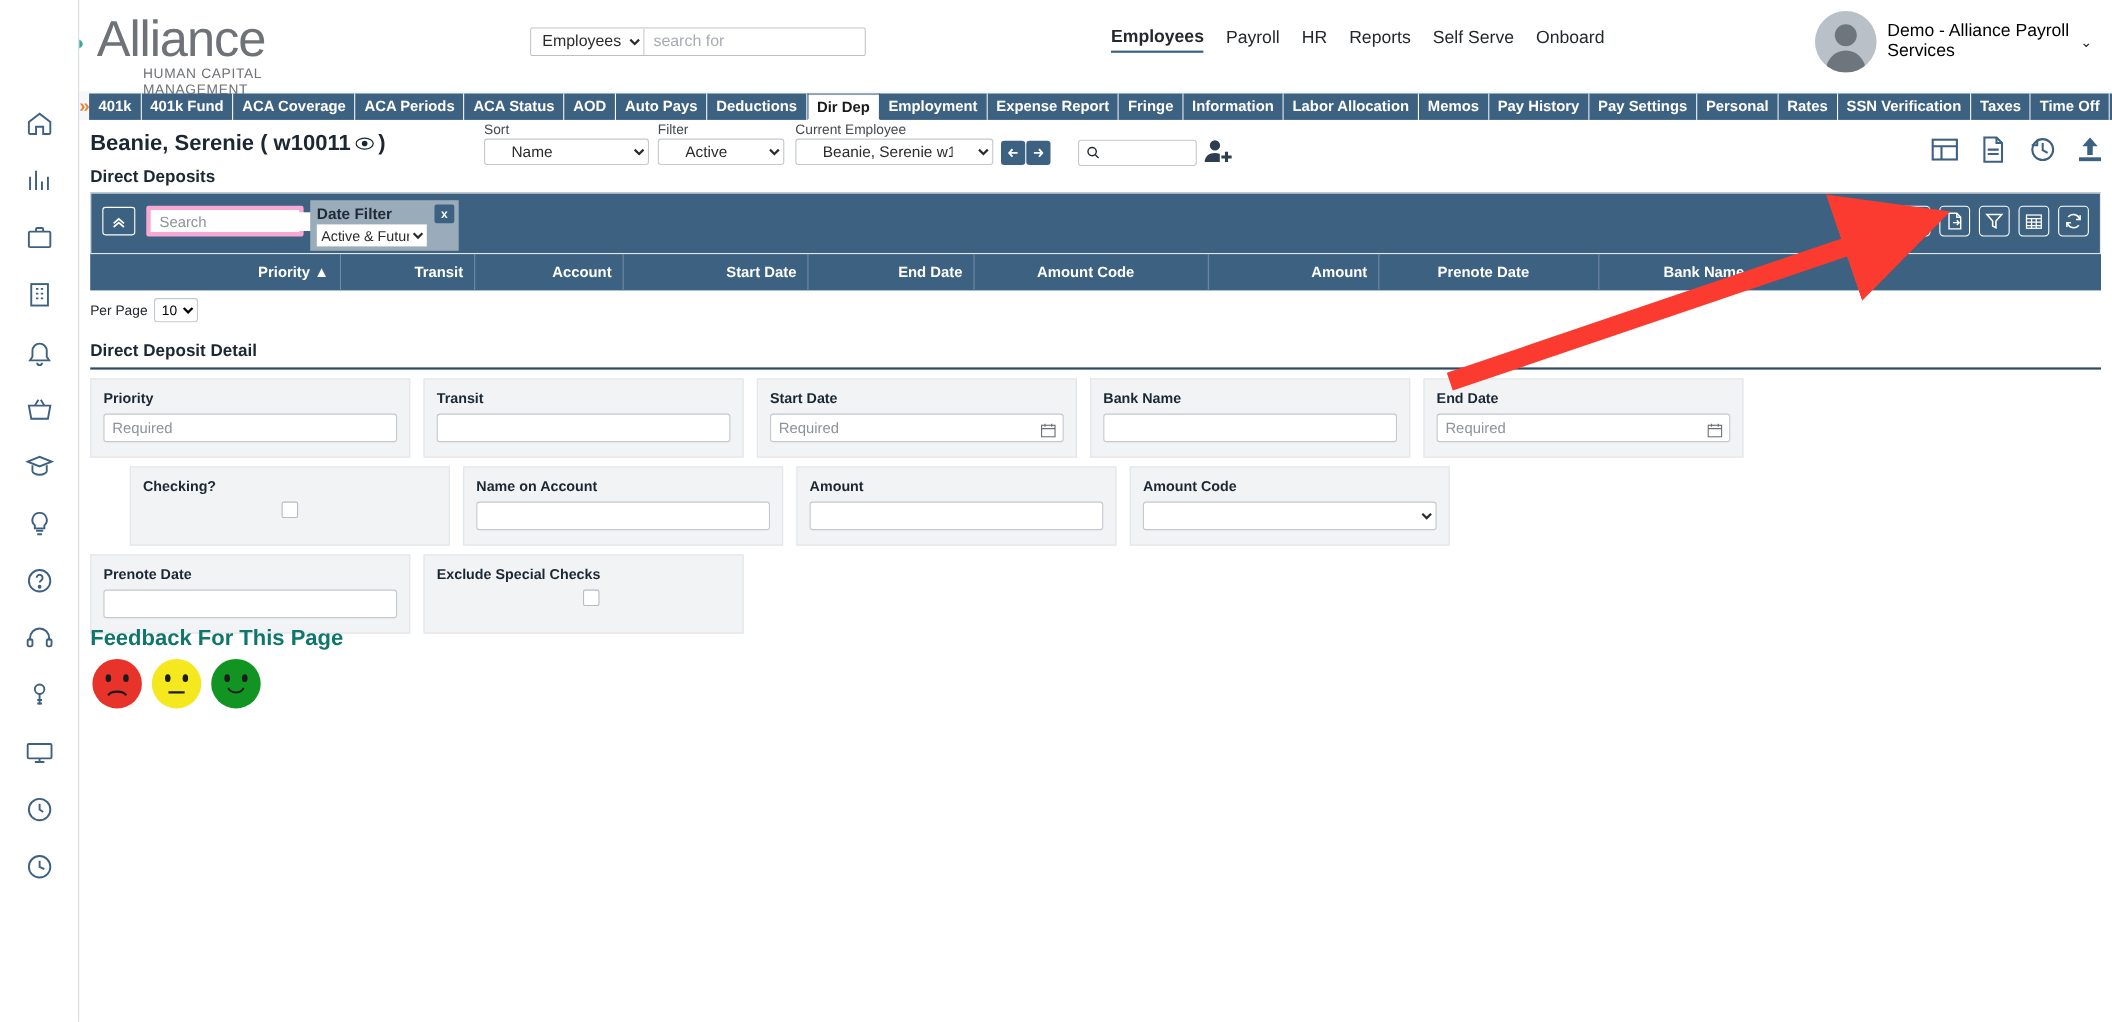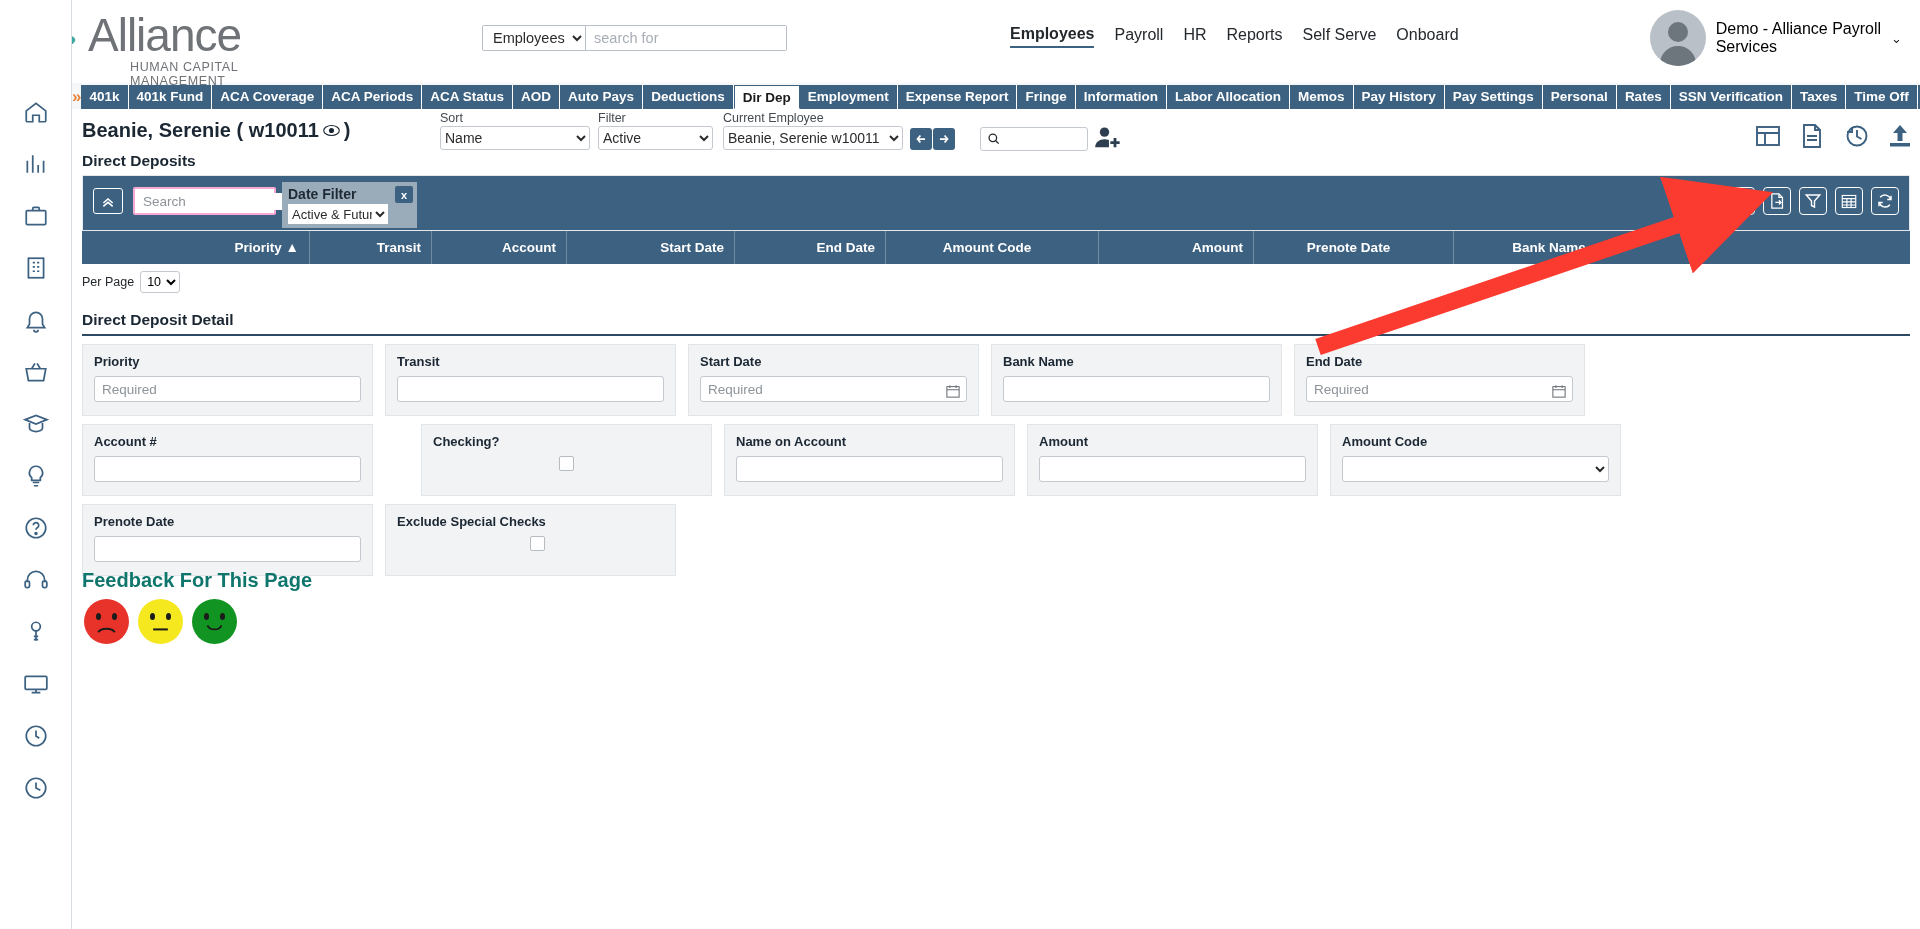--- a/index.html
+++ b/index.html
@@ -106,21 +106,21 @@
     position:absolute; left:10px; top:10px;
     font-size:20px; font-weight:bold; color:#1b2733;
     display:flex; align-items:center; gap:4px;
   }
   #eye-icon { display:inline-flex; align-items:center; }
 
   .ctrl-group { position:absolute; top:2px; }
   .ctrl-label { font-size:12.5px; color:#444a50; margin-bottom:1px; display:block; }
   .ctrl-select {
     height:24px; border:1px solid #c3c9cf; border-radius:3px; background:#fff;
-    font-size:14px; color:#2b2b2b; padding:0 0; outline:none;
+    font-size:14px; color:#2b2b2b; padding:0 20px; outline:none;
     font-family:"Liberation Sans", sans-serif;
   }
   #g-sort { left:368px; }  #g-sort .ctrl-select { width:150px; }
   #g-filter { left:526px; } #g-filter .ctrl-select { width:115px; }
   #g-cur { left:651px; }   #g-cur .ctrl-select { width:180px; }
 
   #nav-prev, #nav-next {
     position:absolute; top:19px; width:22px; height:22px; border-radius:3px;
     background:#3d6181; color:#fff; display:flex; align-items:center; justify-content:center;
     cursor:pointer; font-size:14px;
@@ -146,21 +146,21 @@
     position:absolute; left:10px; top:66px; width:1828px; height:56px;
     background:#3d6181; border:1px solid #e4e8eb;
   }
   #tb-collapse {
     position:absolute; left:10px; top:12px; width:30px; height:26px;
     border:1px solid #ffffff; border-radius:3px; background:#3d6181;
     display:flex; align-items:center; justify-content:center; cursor:pointer;
   }
   #tb-search {
     position:absolute; left:50px; top:11px; width:143px; height:28px;
-    background:#ffffff; border:2px solid #f9a8d4; border-radius:2px;
+    background:#ffffff; border:4px solid #f9a8d4; border-radius:2px;
     display:flex; align-items:center; padding:0 6px;
   }
   #tb-search input {
     border:none; outline:none; flex:1; font-size:13.5px; color:#6a7077;
     font-family:"Liberation Sans", sans-serif;
   }
   #tb-search input::placeholder { color:#8d9399; }
 
   #date-filter {
     position:absolute; left:199px; top:6px; width:135px; height:46px;
@@ -617,21 +617,20 @@
             <rect x="1" y="3" width="14" height="12" fill="none" stroke="#6a7077" stroke-width="1.2"></rect>
             <path d="M1 6.5h14M4.5 1.5v3M11.5 1.5v3" stroke="#6a7077" stroke-width="1.2" fill="none"></path>
           </svg></div>
         <div class="fcell" style="width: 291px;"><span class="flabel">Bank Name</span><input type="text" class="finput" style=""></div>
         <div class="fcell" style="width: 291px;"><span class="flabel">End Date</span><input type="text" class="finput" placeholder="Required" style=""><svg class="cal-icon" viewBox="0 0 16 16">
             <rect x="1" y="3" width="14" height="12" fill="none" stroke="#6a7077" stroke-width="1.2"></rect>
             <path d="M1 6.5h14M4.5 1.5v3M11.5 1.5v3" stroke="#6a7077" stroke-width="1.2" fill="none"></path>
           </svg></div>
       </div>
       <div class="frow">
-        <div class="fcell" style="width: 291px;"><span class="flabel">Account #</span><input type="text" class="finput" style=""></div>
         <div class="fcell" style="width: 291px; margin-left: 36px;">
           <span class="flabel">Checking?</span>
           <span class="fcheck"></span>
         </div>
         <div class="fcell" style="width: 291px;"><span class="flabel">Name on Account</span><input type="text" class="finput" style=""></div>
         <div class="fcell" style="width: 291px;"><span class="flabel">Amount</span><input type="text" class="finput" style=""></div>
         <div class="fcell" style="width: 291px;"><span class="flabel">Amount Code</span><select class="fselect"><option></option></select></div>
       </div>
       <div class="frow">
         <div class="fcell" style="width: 291px;"><span class="flabel">Prenote Date</span><input type="text" class="finput" style=""></div>

